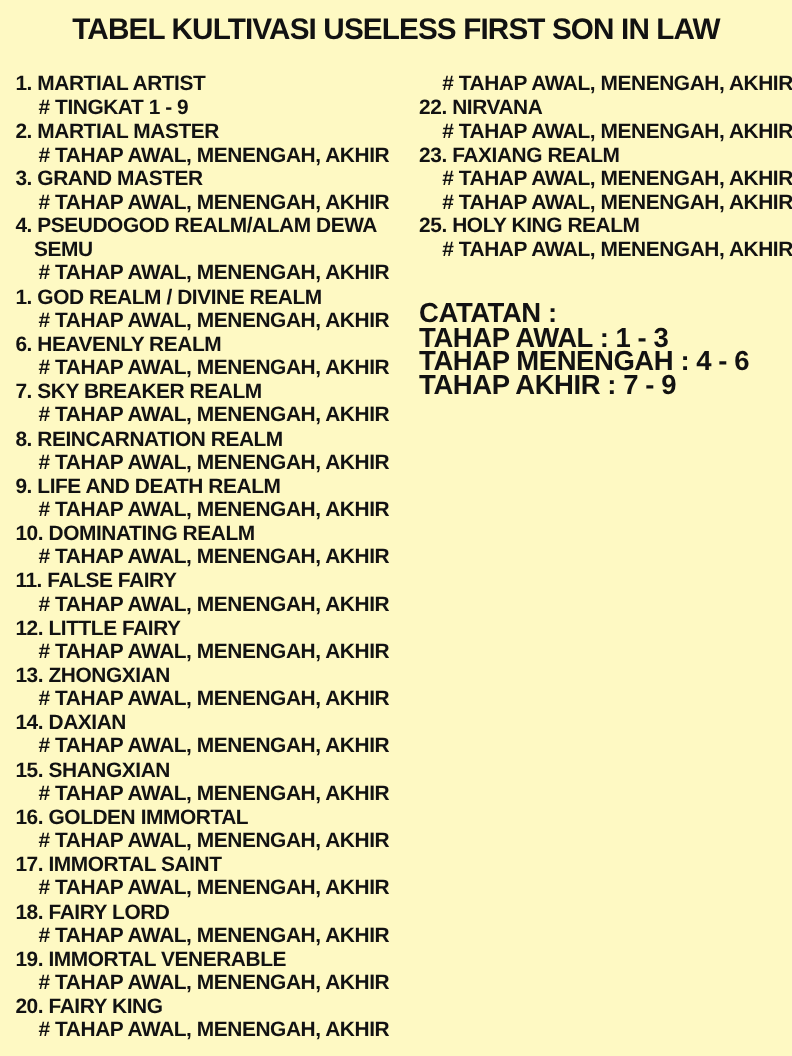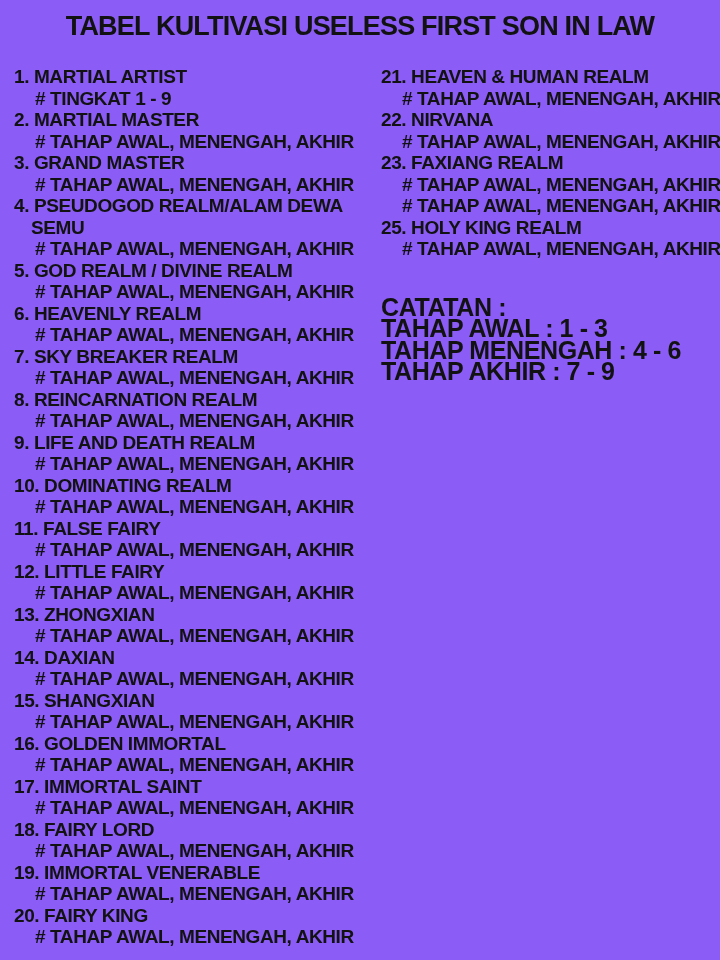--- a/index.html
+++ b/index.html
@@ -12,21 +12,21 @@
     height: 960px;
     overflow: hidden;
     font-family: "Liberation Sans", sans-serif;
     color: #121212;
     -webkit-font-smoothing: antialiased;
   }
   .page {
     position: relative;
     width: 720px;
     height: 960px;
-    background: #8b5cf6;
+    background: #fef9c3;
   }
   .title {
     margin: 0;
     padding-top: 9px;
     text-align: center;
     font-size: 27px;
     font-weight: bold;
     letter-spacing: -0.8px;
     line-height: 34px;
     white-space: nowrap;
@@ -99,21 +99,21 @@
           <div class="item-label">3. GRAND MASTER</div>
           <div class="item-detail"># TAHAP AWAL, MENENGAH, AKHIR</div>
         </div>
 
         <div class="item">
           <div class="item-label">4. PSEUDOGOD REALM/ALAM DEWA SEMU</div>
           <div class="item-detail"># TAHAP AWAL, MENENGAH, AKHIR</div>
         </div>
 
         <div class="item">
-          <div class="item-label">5. GOD REALM / DIVINE REALM</div>
+          <div class="item-label">1. GOD REALM / DIVINE REALM</div>
           <div class="item-detail"># TAHAP AWAL, MENENGAH, AKHIR</div>
         </div>
 
         <div class="item">
           <div class="item-label">6. HEAVENLY REALM</div>
           <div class="item-detail"># TAHAP AWAL, MENENGAH, AKHIR</div>
         </div>
 
         <div class="item">
           <div class="item-label">7. SKY BREAKER REALM</div>
@@ -183,21 +183,20 @@
         <div class="item">
           <div class="item-label">20. FAIRY KING</div>
           <div class="item-detail"># TAHAP AWAL, MENENGAH, AKHIR</div>
         </div>
       </div>
 
     <div class="col col-right">
       <div>
 
           <div class="item">
-            <div class="item-label">21. HEAVEN &amp; HUMAN REALM</div>
             <div class="item-detail"># TAHAP AWAL, MENENGAH, AKHIR</div>
           </div>
 
           <div class="item">
             <div class="item-label">22. NIRVANA</div>
             <div class="item-detail"># TAHAP AWAL, MENENGAH, AKHIR</div>
           </div>
 
           <div class="item">
             <div class="item-label">23. FAXIANG REALM</div>

